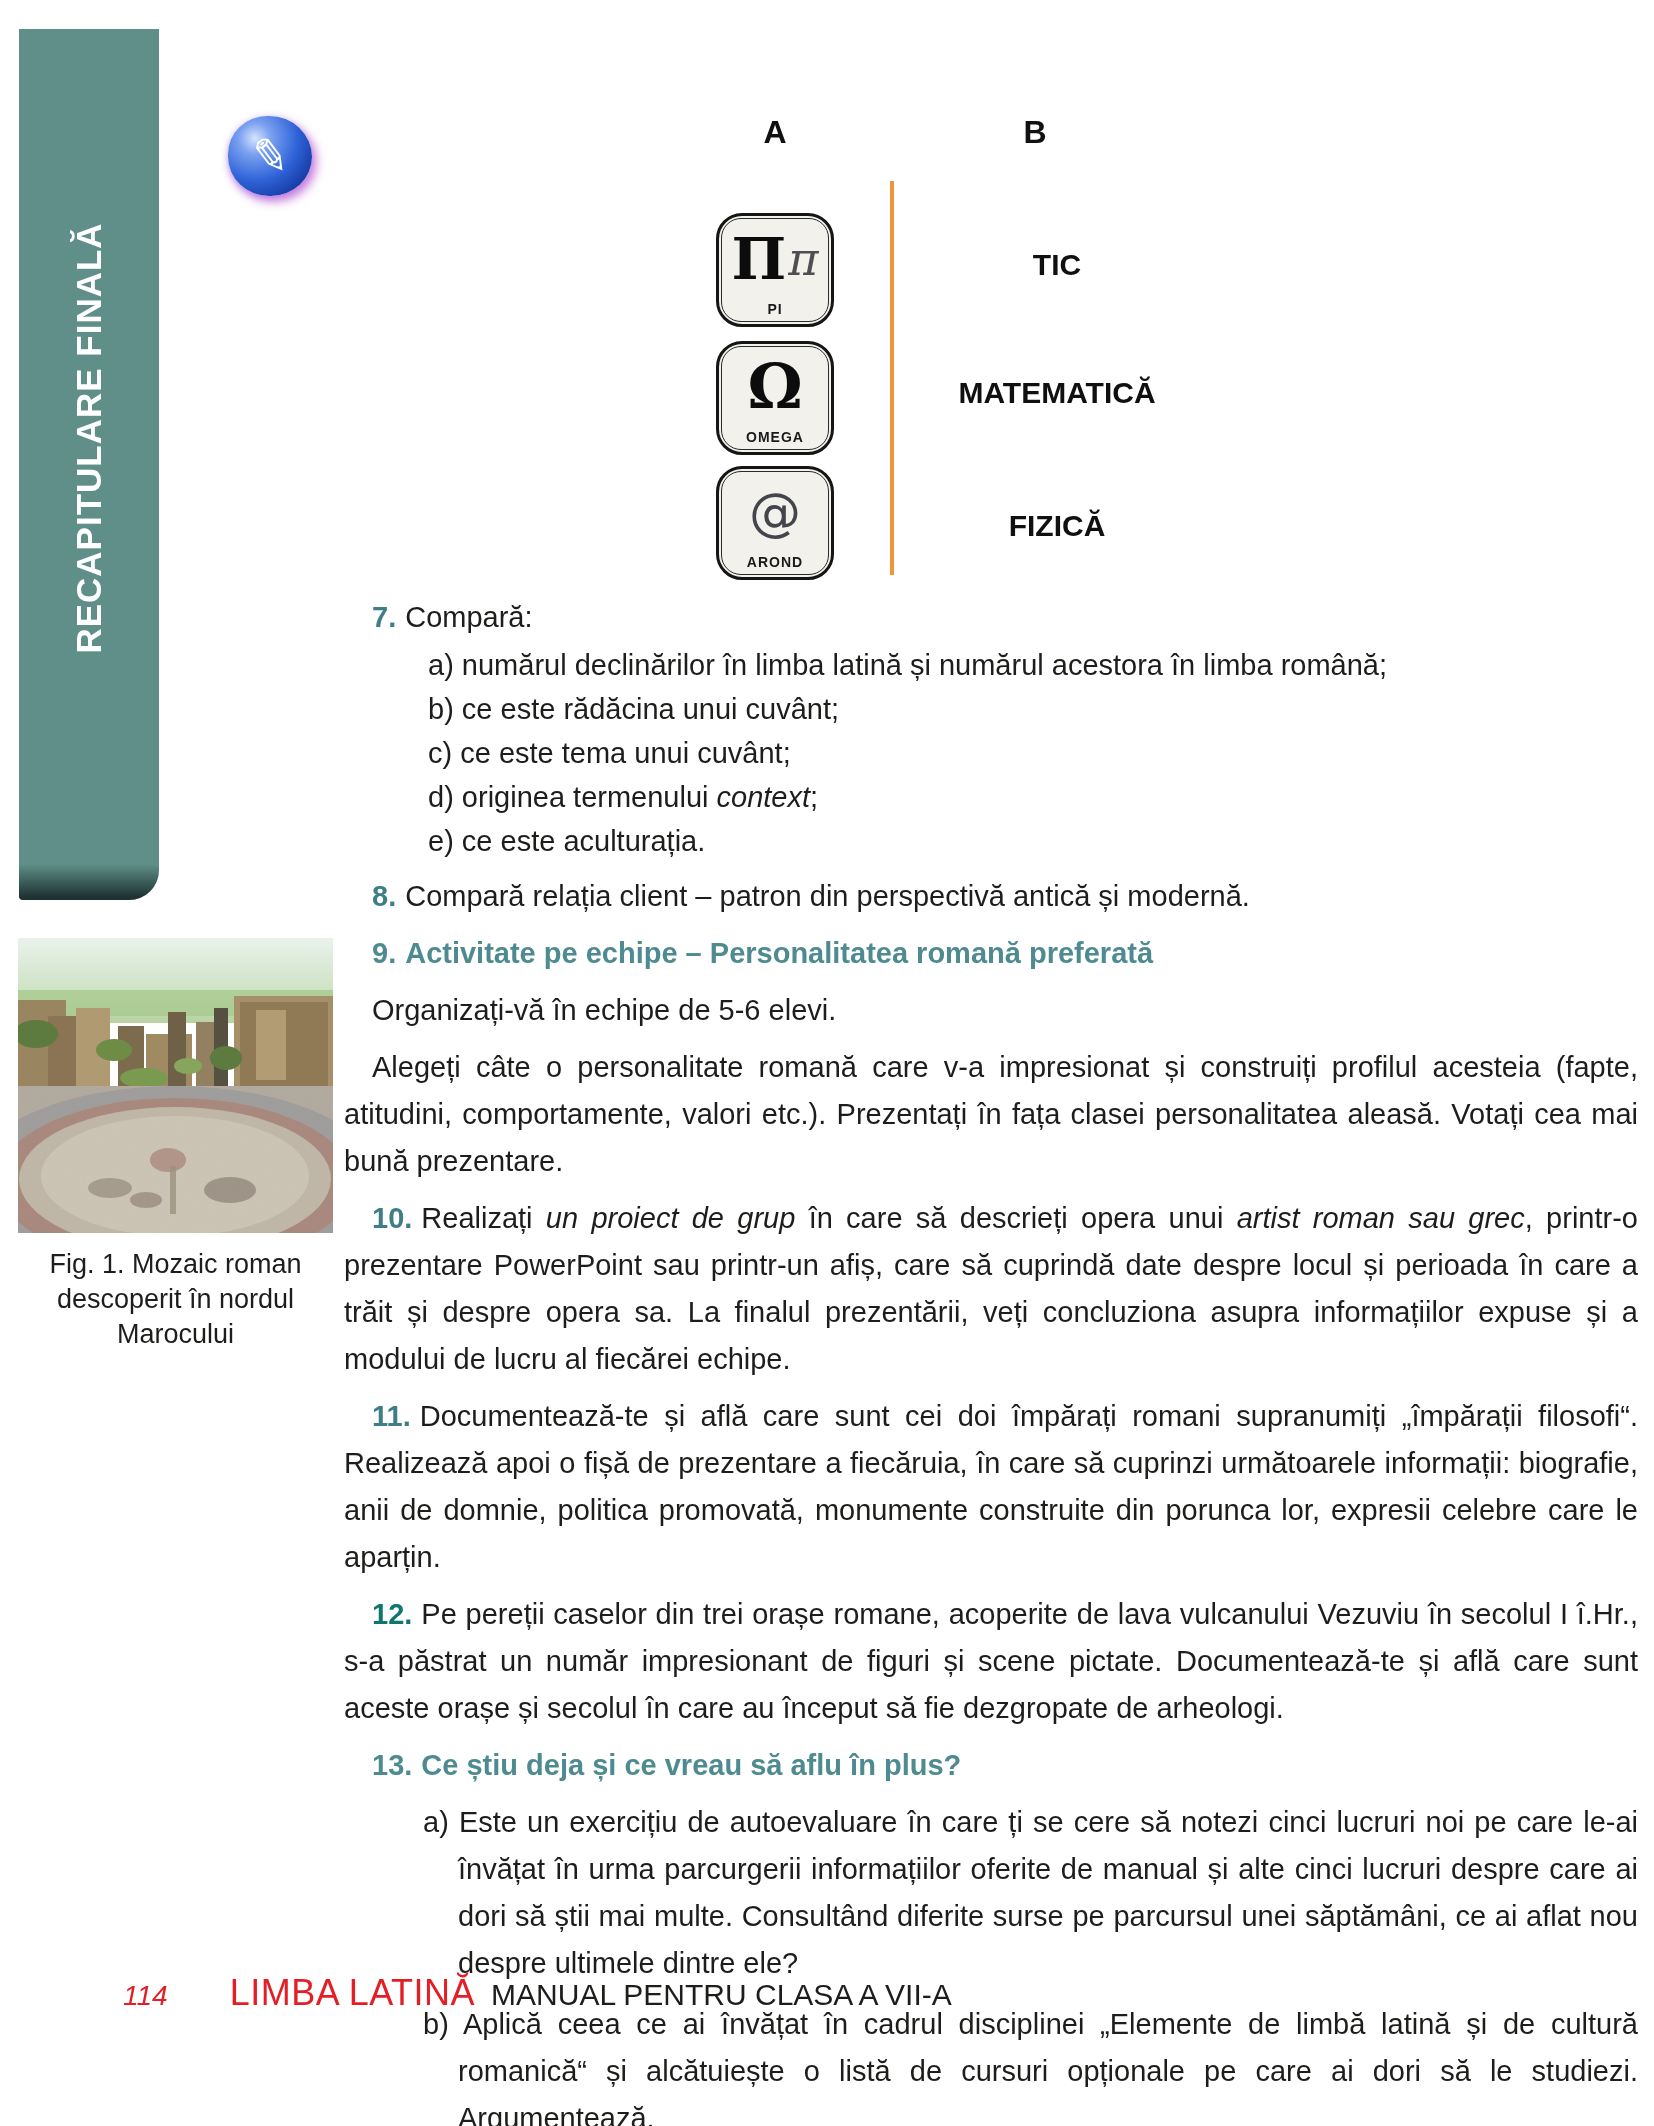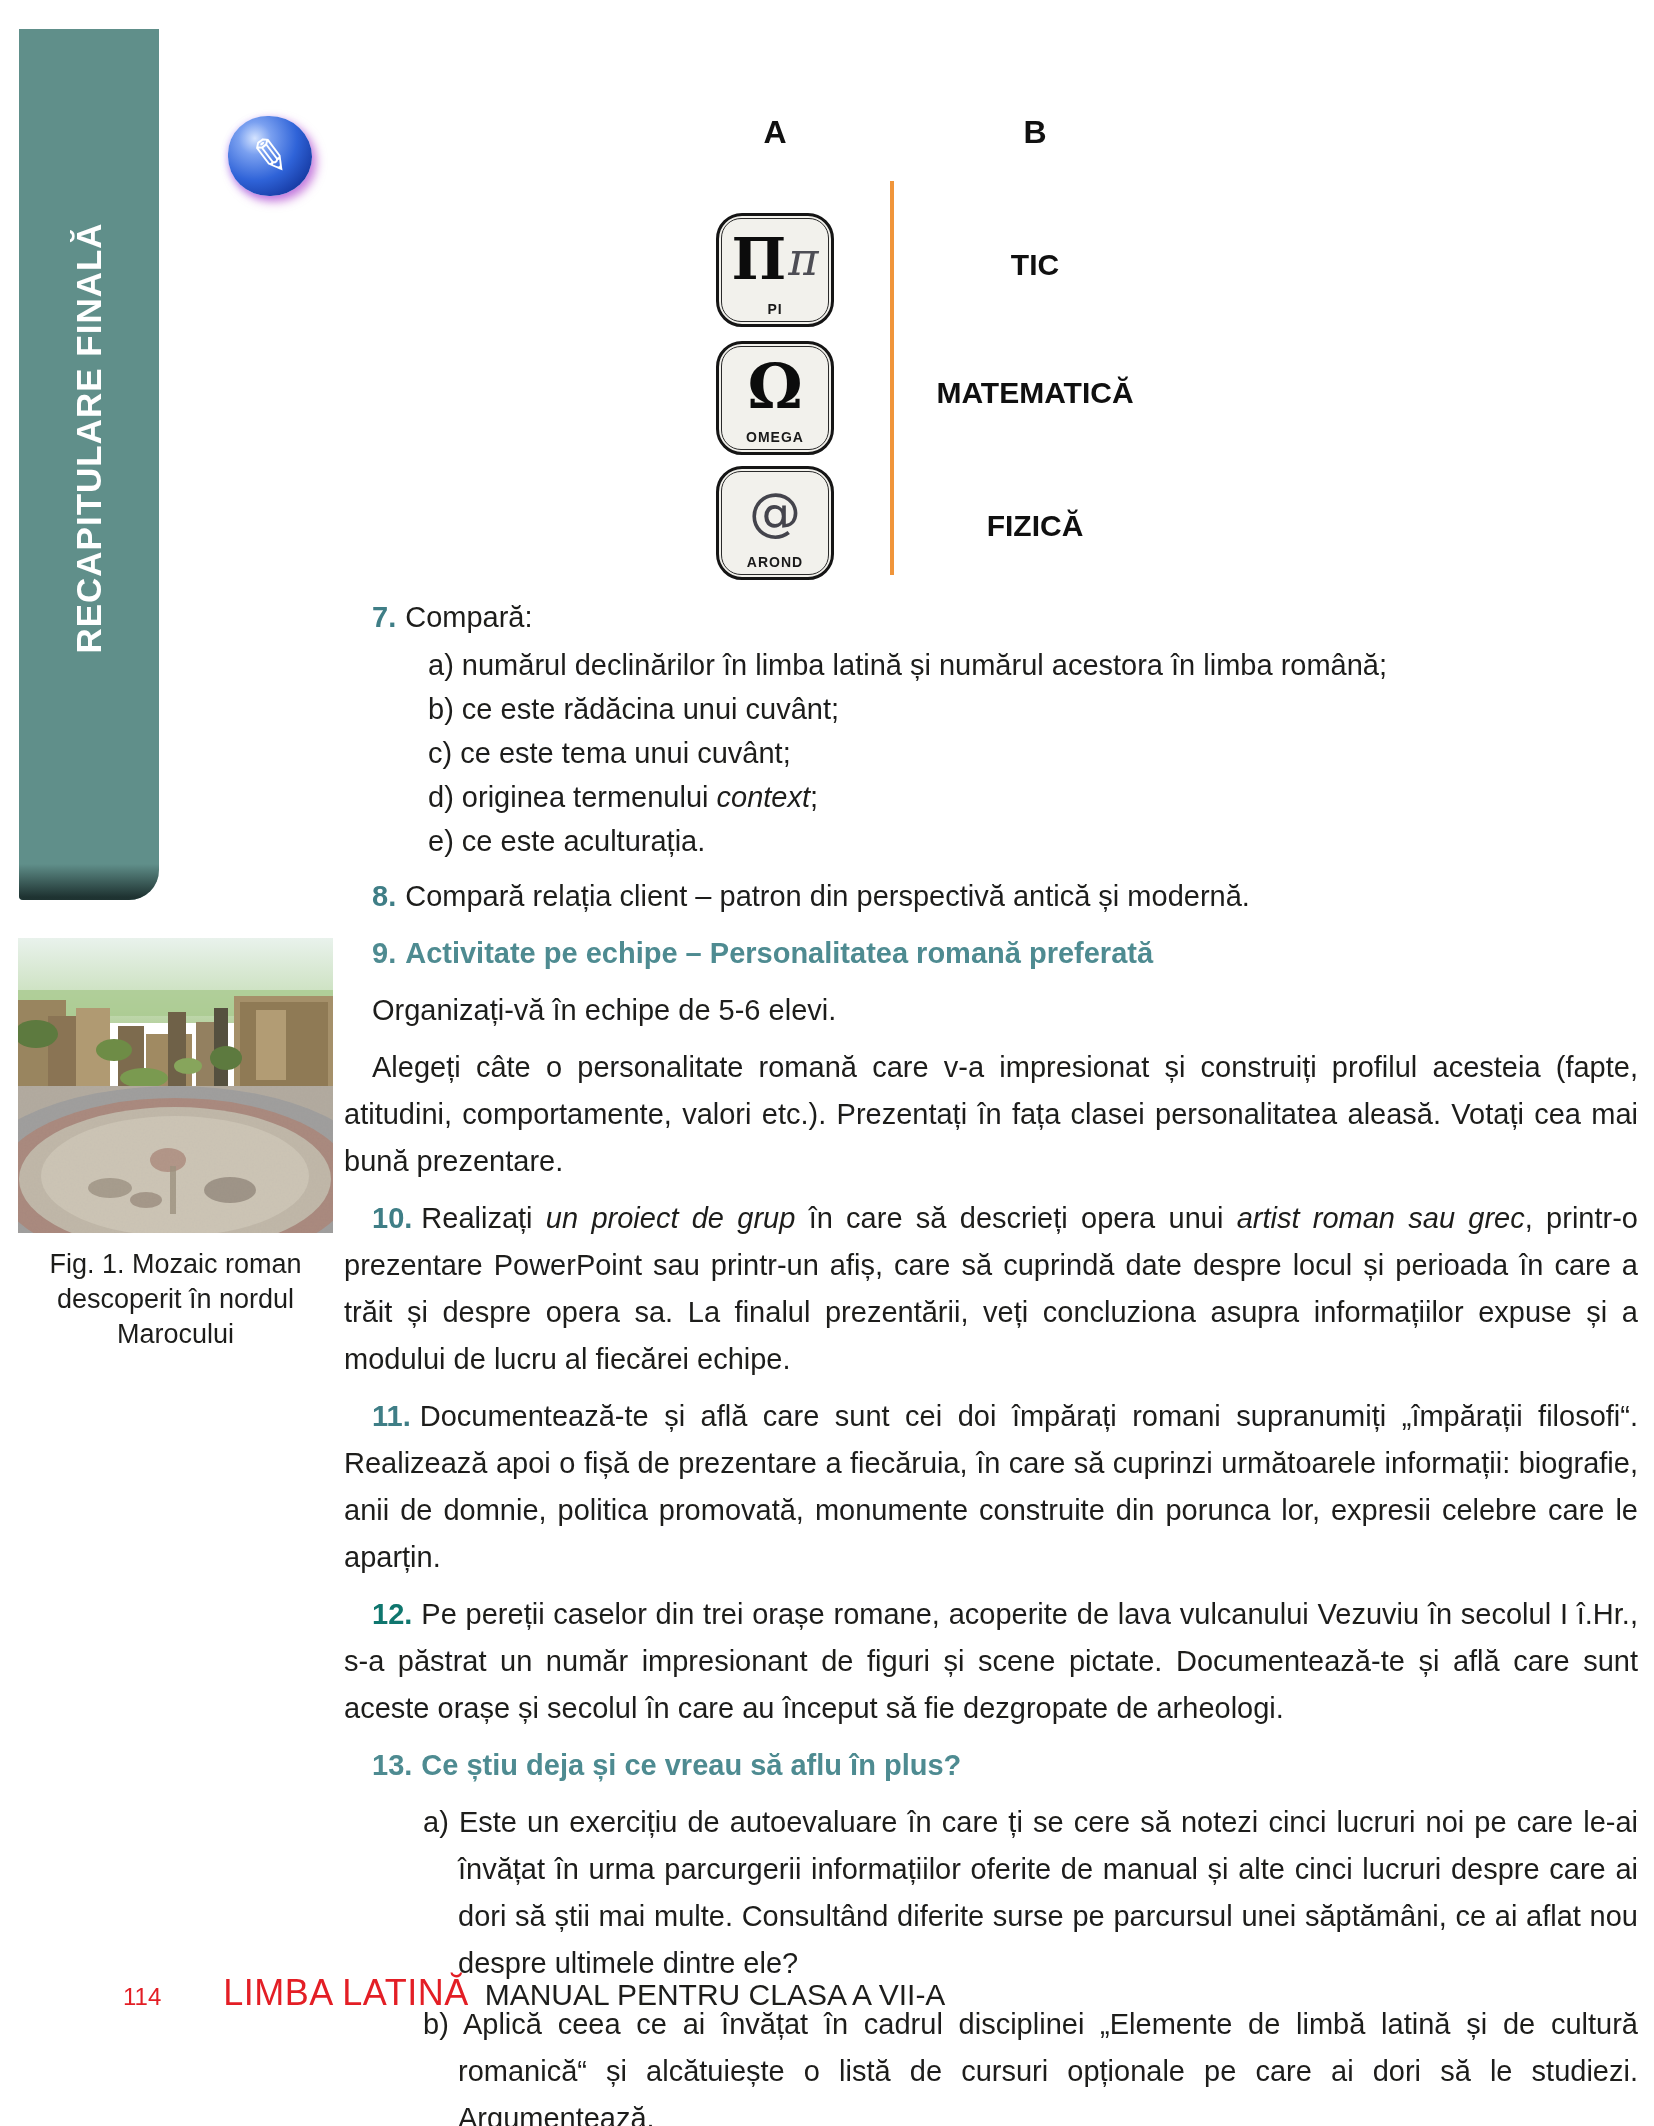--- a/index.html
+++ b/index.html
@@ -49,28 +49,28 @@
     border:3px solid #151515;border-radius:26px;box-sizing:border-box;
     display:flex;flex-direction:column;align-items:center;justify-content:flex-start;
   }
   .keycap::before{content:"";position:absolute;inset:2px;border:1.5px solid #2a2a2a;border-radius:20px;pointer-events:none;}
   .keycap .sym{flex:1;display:flex;align-items:center;justify-content:center;width:100%;}
   .klabel{font-size:14px;font-weight:bold;letter-spacing:1px;color:#1a1a1a;padding-bottom:7px;}
   .pi-cap{font-family:"DejaVu Serif","Liberation Serif",serif;font-size:58px;font-weight:bold;color:#0c0c0c;line-height:1;}
   .pi-small{font-family:"DejaVu Serif","Liberation Serif",serif;font-style:italic;font-size:46px;color:#4e4e55;line-height:1;margin-left:2px;}
   .omega-sym{font-family:"DejaVu Serif","Liberation Serif",serif;font-size:62px;font-weight:bold;color:#0c0c0c;line-height:1;}
   .at-sym{font-family:"DejaVu Sans",sans-serif;font-size:52px;font-weight:500;color:#44444c;line-height:1;}
-  .science{position:absolute;left:561px;width:260px;text-align:center;font-size:30px;font-weight:bold;color:#101010;}
+  .science{position:absolute;left:583px;width:260px;text-align:center;font-size:30px;font-weight:bold;color:#101010;}
   
   .figure{position:absolute;left:18px;top:938px;width:315px;}
   .figure svg{display:block;}
   .fig-caption{margin-top:14px;text-align:center;font-size:27px;line-height:35px;color:#1d1d1b;}
   
   .footer{position:absolute;left:123px;top:1972px;display:flex;align-items:baseline;}
-  .page-number{color:#e31e25;font-size:24px;margin-right:62px;}
+  .page-number{color:#e31e25;font-size:28px;margin-right:62px;font-style:italic;}
   .book-title{color:#e31e25;font-size:36px;margin-right:16px;letter-spacing:0.5px;}
   .book-subtitle{color:#1d1d1b;font-size:30px;font-weight:500;}
 </style>
 </head>
 <body>
 
 <div class="page">
 
   <div class="sidebar">
     <div class="sidebar-label">RECAPITULARE FINALĂ</div>

